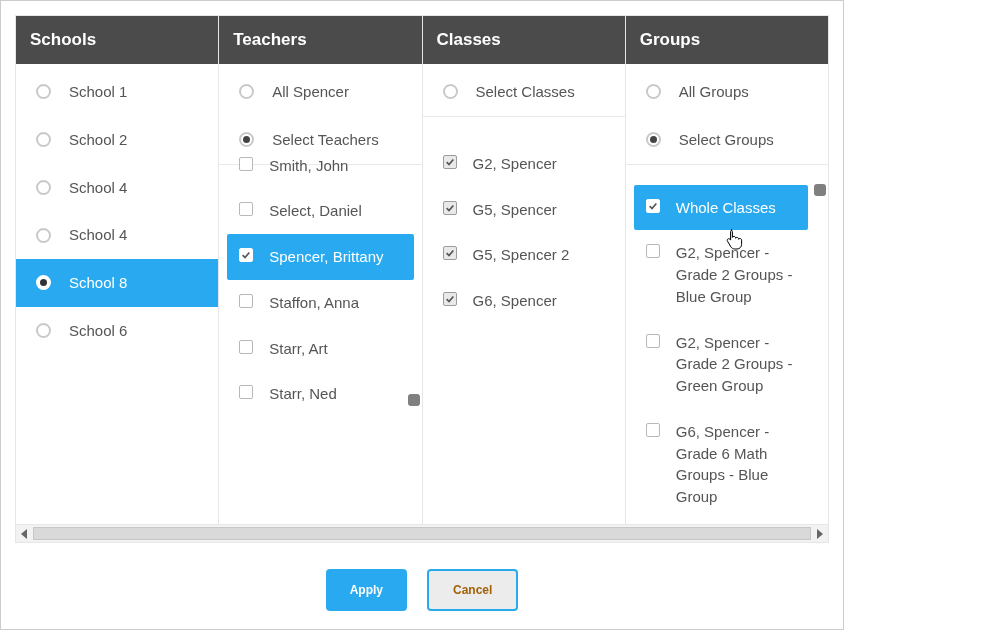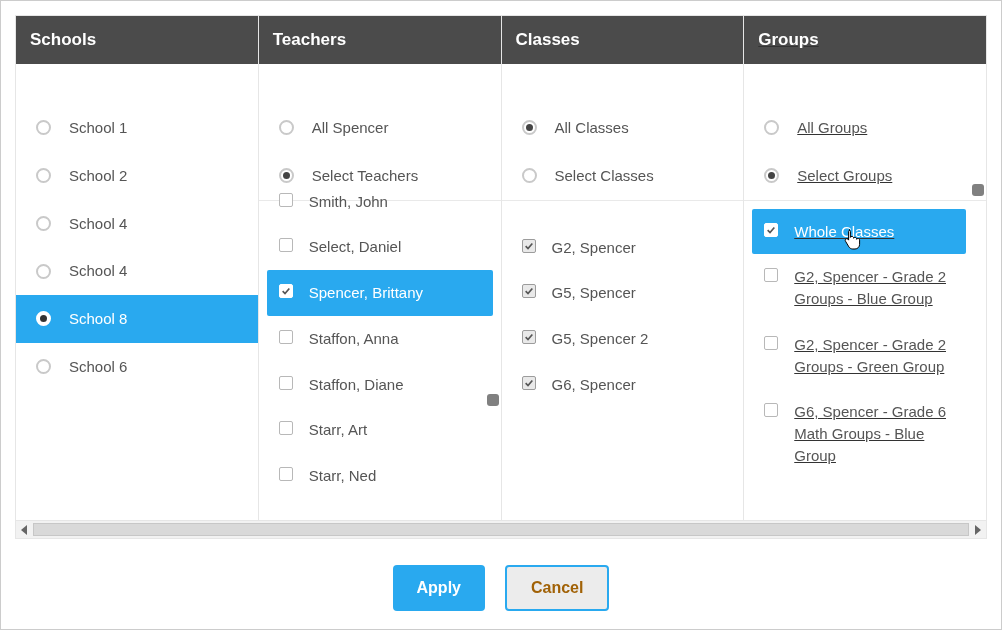--- a/index.html
+++ b/index.html
@@ -1,24 +1,24 @@
 <!DOCTYPE html>
 <html><head>
 <meta charset="utf-8">
 <style>
   * { box-sizing: border-box; }
   html,body { margin:0; padding:0; font-family:"Segoe UI","Helvetica Neue",Arial,sans-serif; font-size:15px; color:#333; background:#fff; }
-  .frame { width:1002px; height:630px; border:1px solid #ccc; background:#fff; padding:14px 14px 18px 14px; display:flex; flex-direction:column; }
+  .frame { width:844px; height:630px; border:1px solid #ccc; background:#fff; padding:14px 14px 18px 14px; display:flex; flex-direction:column; }
   .columns-wrap { flex:1 0 auto; position:relative; overflow:hidden; display:flex; flex-direction:column; }
   .columns { flex:1 0 auto; display:flex; border:1px solid #e6e6e6; }
   .col { flex:1 1 0; min-width:0; border-right:1px solid #e6e6e6; display:flex; flex-direction:column; position:relative; }
-  .col:last-child { border-right:none;text-decoration:underline; }
+  .col:last-child { border-right:none; }
   .col-header { background:#4b4b4b; color:#fff; font-weight:700; font-size:17px; padding:14px 14px; }
   .col-body { flex:1 1 auto; overflow:hidden; position:relative; }
-  .opt-list { padding:4px 0 0 0;margin-top:36px; }
+  .opt-list { padding:4px 0 0 0; }
   .opt { display:flex; align-items:center; gap:18px; padding:13px 14px 13px 20px; color:#555; cursor:pointer; }
   .opt .radio { width:15px; height:15px; border:2px solid #c9c9c9; border-radius:50%; flex:0 0 15px; display:flex; align-items:center; justify-content:center; background:#fff; }
   .opt.selected .radio::after { content:""; width:7px; height:7px; border-radius:50%; background:#444; display:block; }
   .opt.highlight { background:#29a9ef; color:#fff; }
   .opt.highlight .radio { border-color:#fff; background:#fff; }
   .opt.highlight.selected .radio::after { background:#333; }
   .divider { border-top:1px solid #e9e9e9; margin:0; }
   .ck-list { padding:0 8px 0 8px; }
   .ck { display:flex; align-items:flex-start; gap:16px; padding:12px 12px 12px 12px; color:#555; cursor:pointer; border-radius:2px; }
   .ck .box { width:14px; height:14px; border:1px solid #b8b8b8; background:#fff; border-radius:2px; flex:0 0 14px; margin-top:2px; display:flex; align-items:center; justify-content:center; }
@@ -30,21 +30,21 @@
   .label { line-height:1.45; }
   .clipped-top { margin-top:-22px;text-align:right; }
   .scrollbar-thumb { position:absolute; right:2px; width:12px; height:12px; background:#808080; border-radius:3px; }
   .hscroll { height:18px; border:1px solid #e6e6e6; border-top:none; background:#f2f2f2; position:relative; }
   .hscroll .left-arrow, .hscroll .right-arrow { width:0;height:0; position:absolute; top:4px; }
   .hscroll .left-arrow { left:5px; border-top:5px solid transparent; border-bottom:5px solid transparent; border-right:6px solid #666; }
   .hscroll .right-arrow { right:5px; border-top:5px solid transparent; border-bottom:5px solid transparent; border-left:6px solid #666; }
   .hscroll .track { position:absolute; left:17px; right:17px; top:2px; bottom:2px; background:#eee; }
   .hscroll .thumb { position:absolute; left:17px; right:17px; top:2px; bottom:2px; background:#d9d9d9; border:1px solid #c7c7c7; }
   .footer { display:flex; justify-content:center; gap:20px; padding-top:26px; }
-  .btn { font-size:16px; font-weight:600; padding:12px 24px; border-radius:4px; cursor:pointer; }
+  .btn { font-size:12px; font-weight:600; padding:12px 24px; border-radius:4px; cursor:pointer; }
   .btn-primary { background:#29a9ef; color:#fff; border:none; }
   .btn-secondary { background:#ececec; color:#a16207; border:2px solid #29a9ef; }
   .cursor-icon { position:absolute; pointer-events:none; z-index:50; }
 </style>
 </head>
 <body>
 
 <div class="frame">
   <div class="columns-wrap">
     <div class="columns">
@@ -111,43 +111,35 @@
                   </svg>
                 </span>
                 <span class="label">Spencer, Brittany</span>
               </div>
               <div class="ck">
                 <span class="box"></span>
                 <span class="label">Staffon, Anna</span>
               </div>
               <div class="ck">
                 <span class="box"></span>
-                <span class="label">Staffon, Diane</span>
-              </div>
-              <div class="ck">
-                <span class="box"></span>
                 <span class="label">Starr, Art</span>
               </div>
               <div class="ck">
                 <span class="box"></span>
                 <span class="label">Starr, Ned</span>
               </div>
             </div>
           <div class="scrollbar-thumb" style="top:330px;"></div>
         </div>
       </div>
 
       <div class="col">
         <div class="col-header">Classes</div>
         <div class="col-body">
           <div class="opt-list" id="classes-modes">
-              <div class="opt selected">
-                <span class="radio"></span>
-                <span class="label">All Classes</span>
-              </div>
               <div class="opt">
                 <span class="radio"></span>
                 <span class="label">Select Classes</span>
               </div>
             </div>
           <div class="divider"></div>
           <div class="ck-list" style="padding-top:24px;" id="classes-items">
               <div class="ck checked">
                 <span class="box">
                   <svg viewBox="0 0 12 12">
@@ -191,21 +183,21 @@
               <div class="opt">
                 <span class="radio"></span>
                 <span class="label">All Groups</span>
               </div>
               <div class="opt selected">
                 <span class="radio"></span>
                 <span class="label">Select Groups</span>
               </div>
             </div>
           <div class="divider"></div>
-          <div class="ck-list" style="padding-top:8px; padding-right:20px;" id="groups-items">
+          <div class="ck-list" style="padding-top:20px; padding-right:20px;" id="groups-items">
               <div class="ck checked highlight">
                 <span class="box">
                   <svg viewBox="0 0 12 12">
                     <path d="M2 6.2 L4.8 9 L10 3" fill="none" stroke="#555" stroke-width="2"></path>
                   </svg>
                 </span>
                 <span class="label">Whole Classes</span>
               </div>
               <div class="ck">
                 <span class="box"></span>

